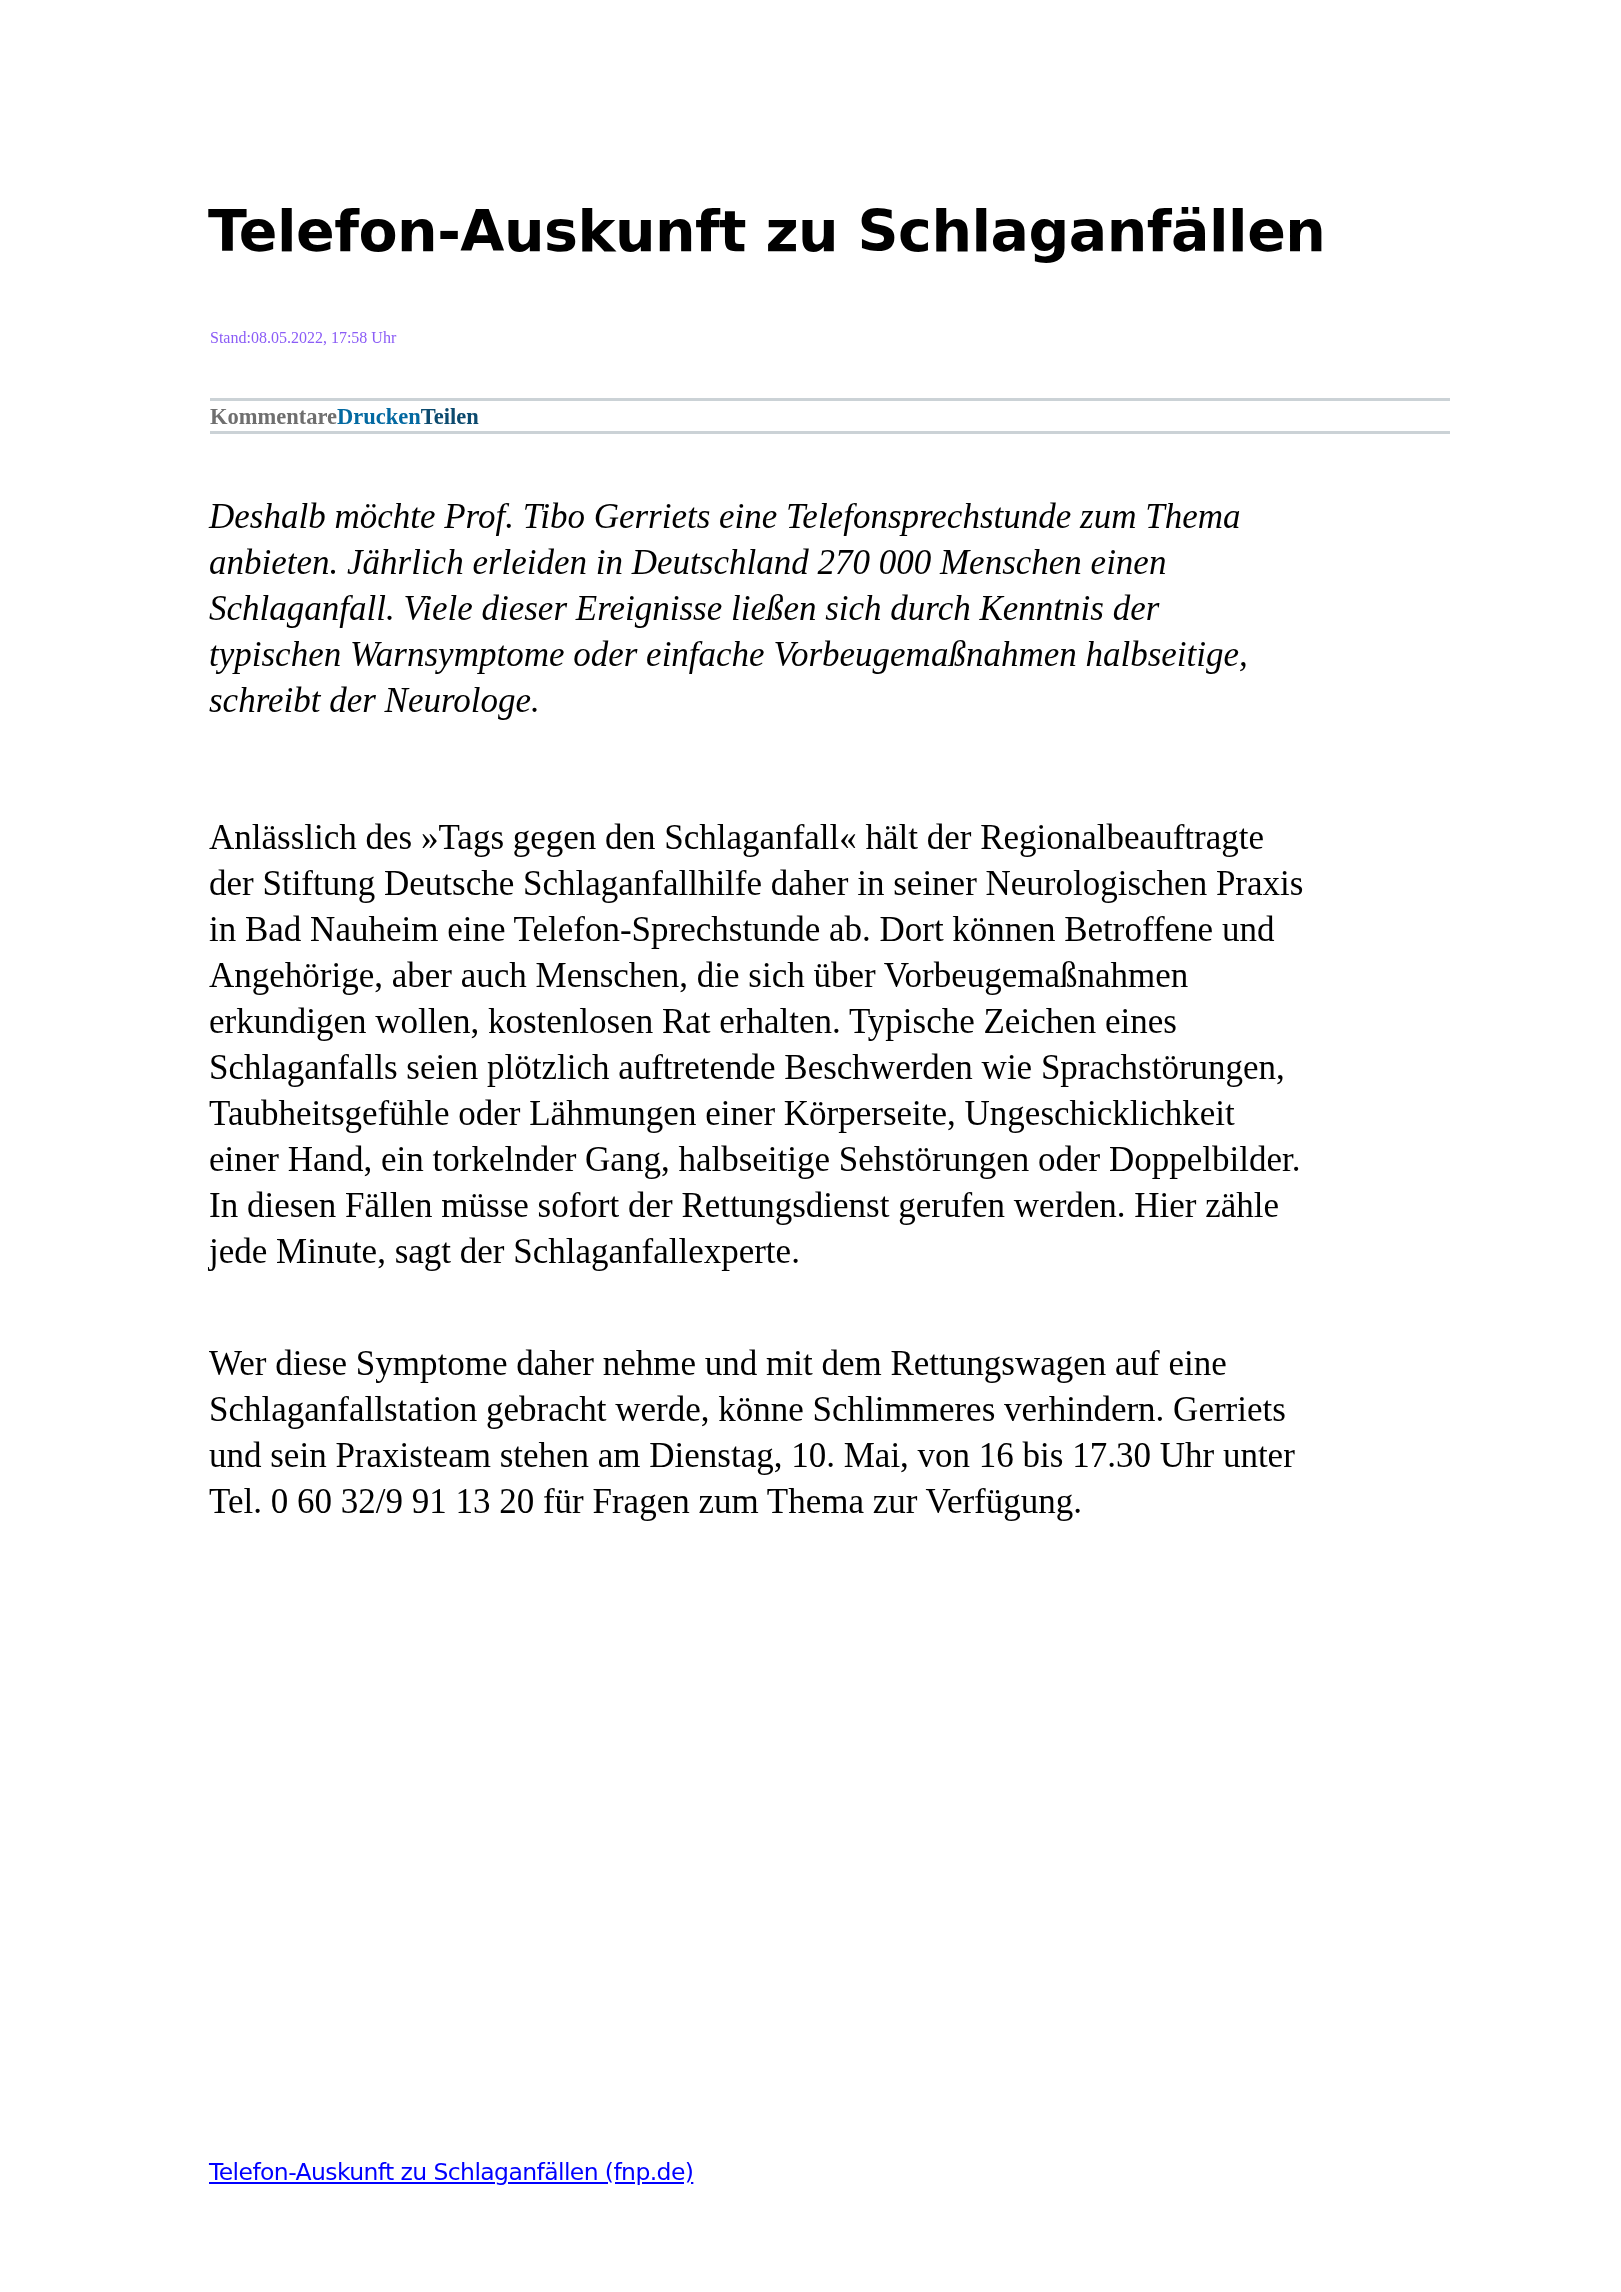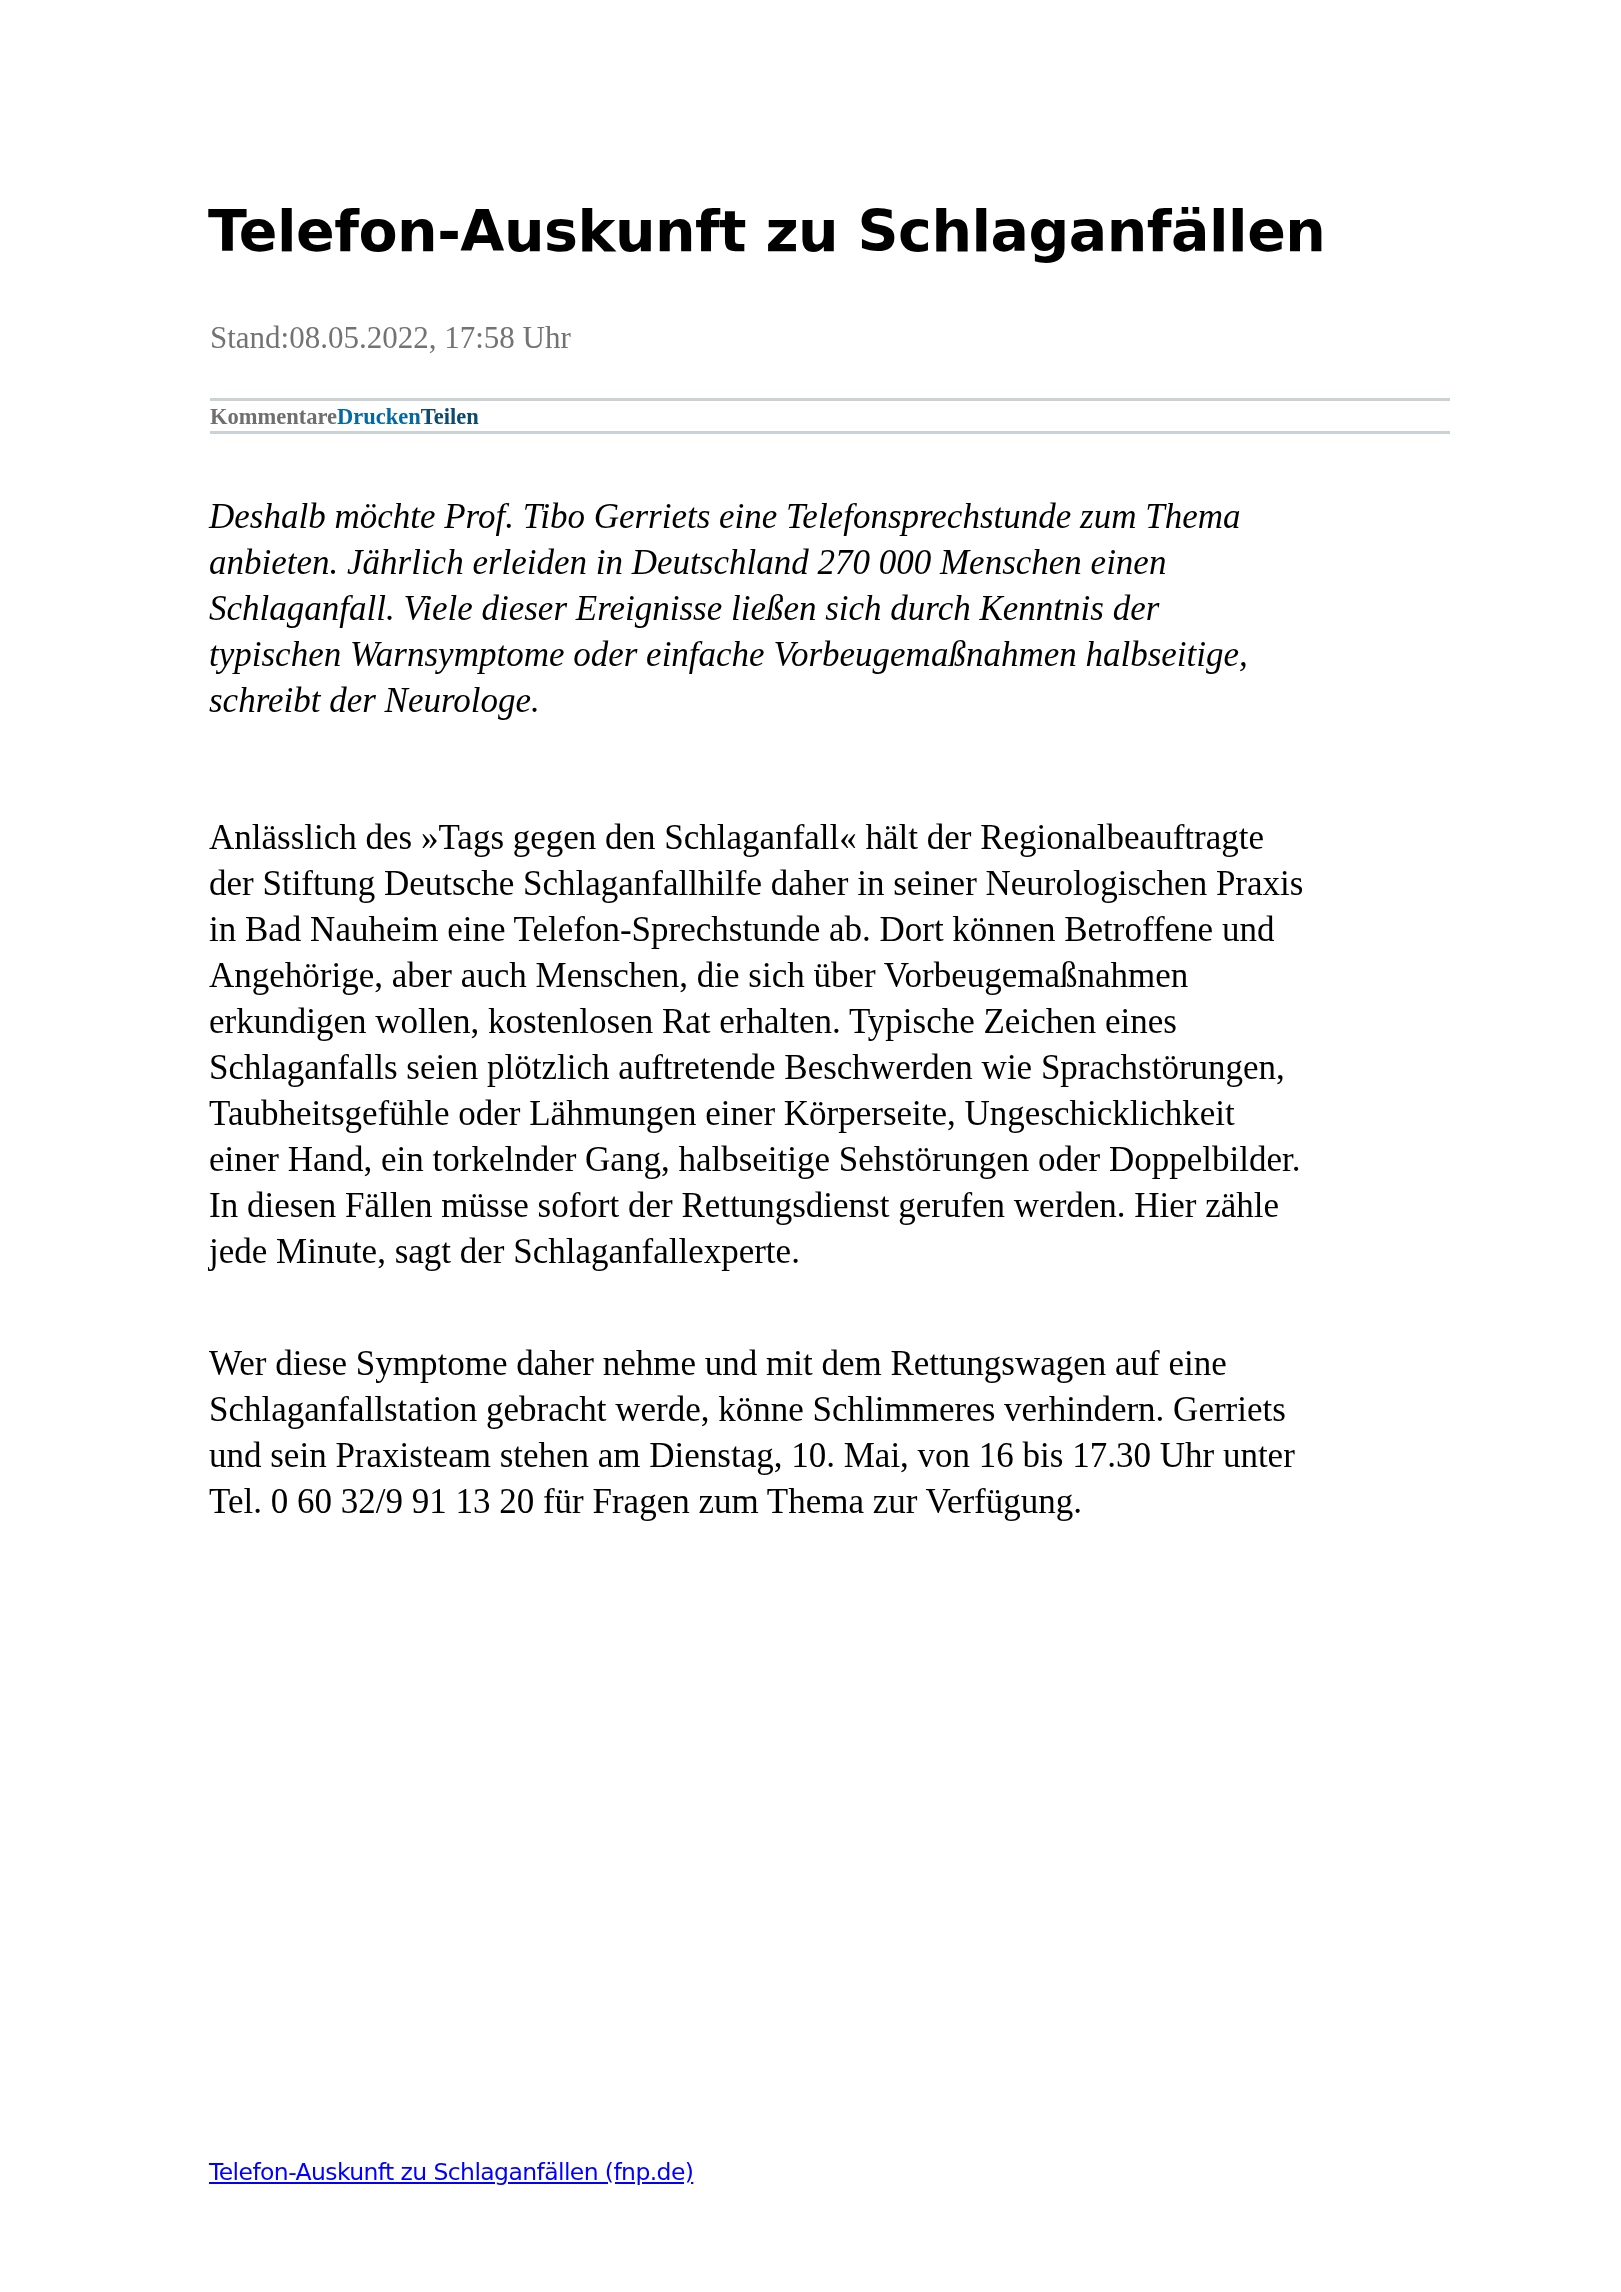--- a/index.html
+++ b/index.html
@@ -31,23 +31,23 @@
       line-height: 78px;
       color: #000000;
       letter-spacing: -0.5px;
       white-space: nowrap;
     }
     .stand {
       position: absolute;
       left: 194px;
       top: 323px;
       font-family: "Liberation Serif", serif;
-      font-size: 31px;
+      font-size: 16px;
       line-height: 29px;
-      color: #737373;
+      color: #8b5cf6;
       white-space: nowrap;
     }
     .rule {
       position: absolute;
       left: 194px;
       width: 1240px;
       height: 2.9px;
       background: #cbd2d6;
     }
     .rule.top { top: 398px; }

